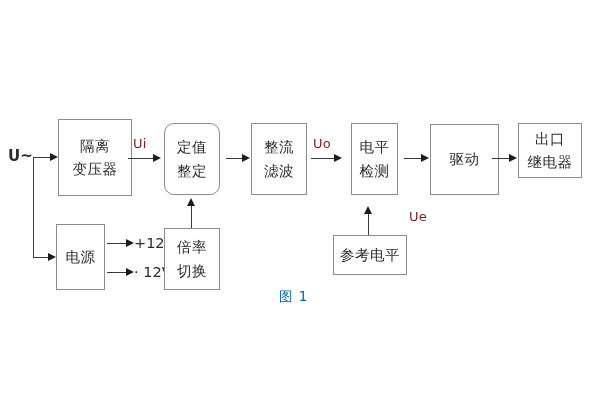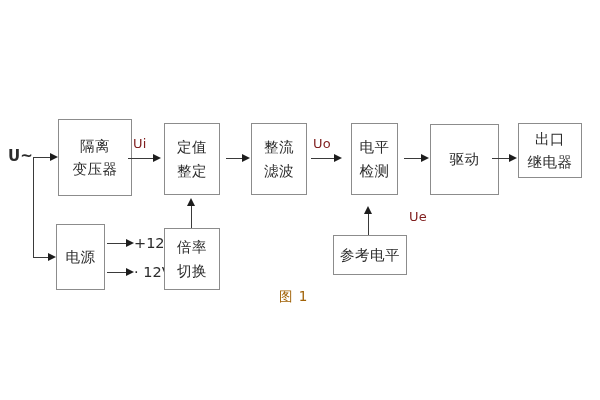--- a/index.html
+++ b/index.html
@@ -71,21 +71,21 @@
   }
   .railLabel {
     position: absolute;
     font-size: 14.5px;
     color: #2b2b2b;
     white-space: nowrap;
   }
   .caption {
     position: absolute;
     font-size: 13.5px;
-    color: #a16207;
+    color: #0369a1;
     white-space: nowrap;
     letter-spacing: 1px;
   }
   .srclabel {
     position: absolute;
     font-size: 15px;
     color: #2b2b2b;
     white-space: nowrap;
     font-weight: 600;
   }
@@ -106,21 +106,21 @@
 
   <div class="block" style="left:58px; top:119px; width:74px; height:77px;">
     <span class="ln">隔离</span>
     <span class="ln">变压器</span>
   </div>
 
   <div class="siglabel" style="left:133px; top:136px;">Ui</div>
   <div class="hline" style="left:128px; top:158px; width:26px;"></div>
   <div class="arrow-r" style="left:153px; top:154px;"></div>
 
-  <div class="block" style="left:164px; top:123px; width:56px; height:72px;">
+  <div class="block" style="left:164px; top:123px; width:56px; height:72px;border-radius:10px;">
     <span class="ln">定值</span>
     <span class="ln">整定</span>
   </div>
 
   <div class="vline" style="left:191px; top:205px; height:23px;"></div>
   <div class="arrow-u" style="left:187px; top:198px;"></div>
 
   <div class="hline" style="left:226px; top:158px; width:18px;"></div>
   <div class="arrow-r" style="left:242px; top:154px;"></div>
 

